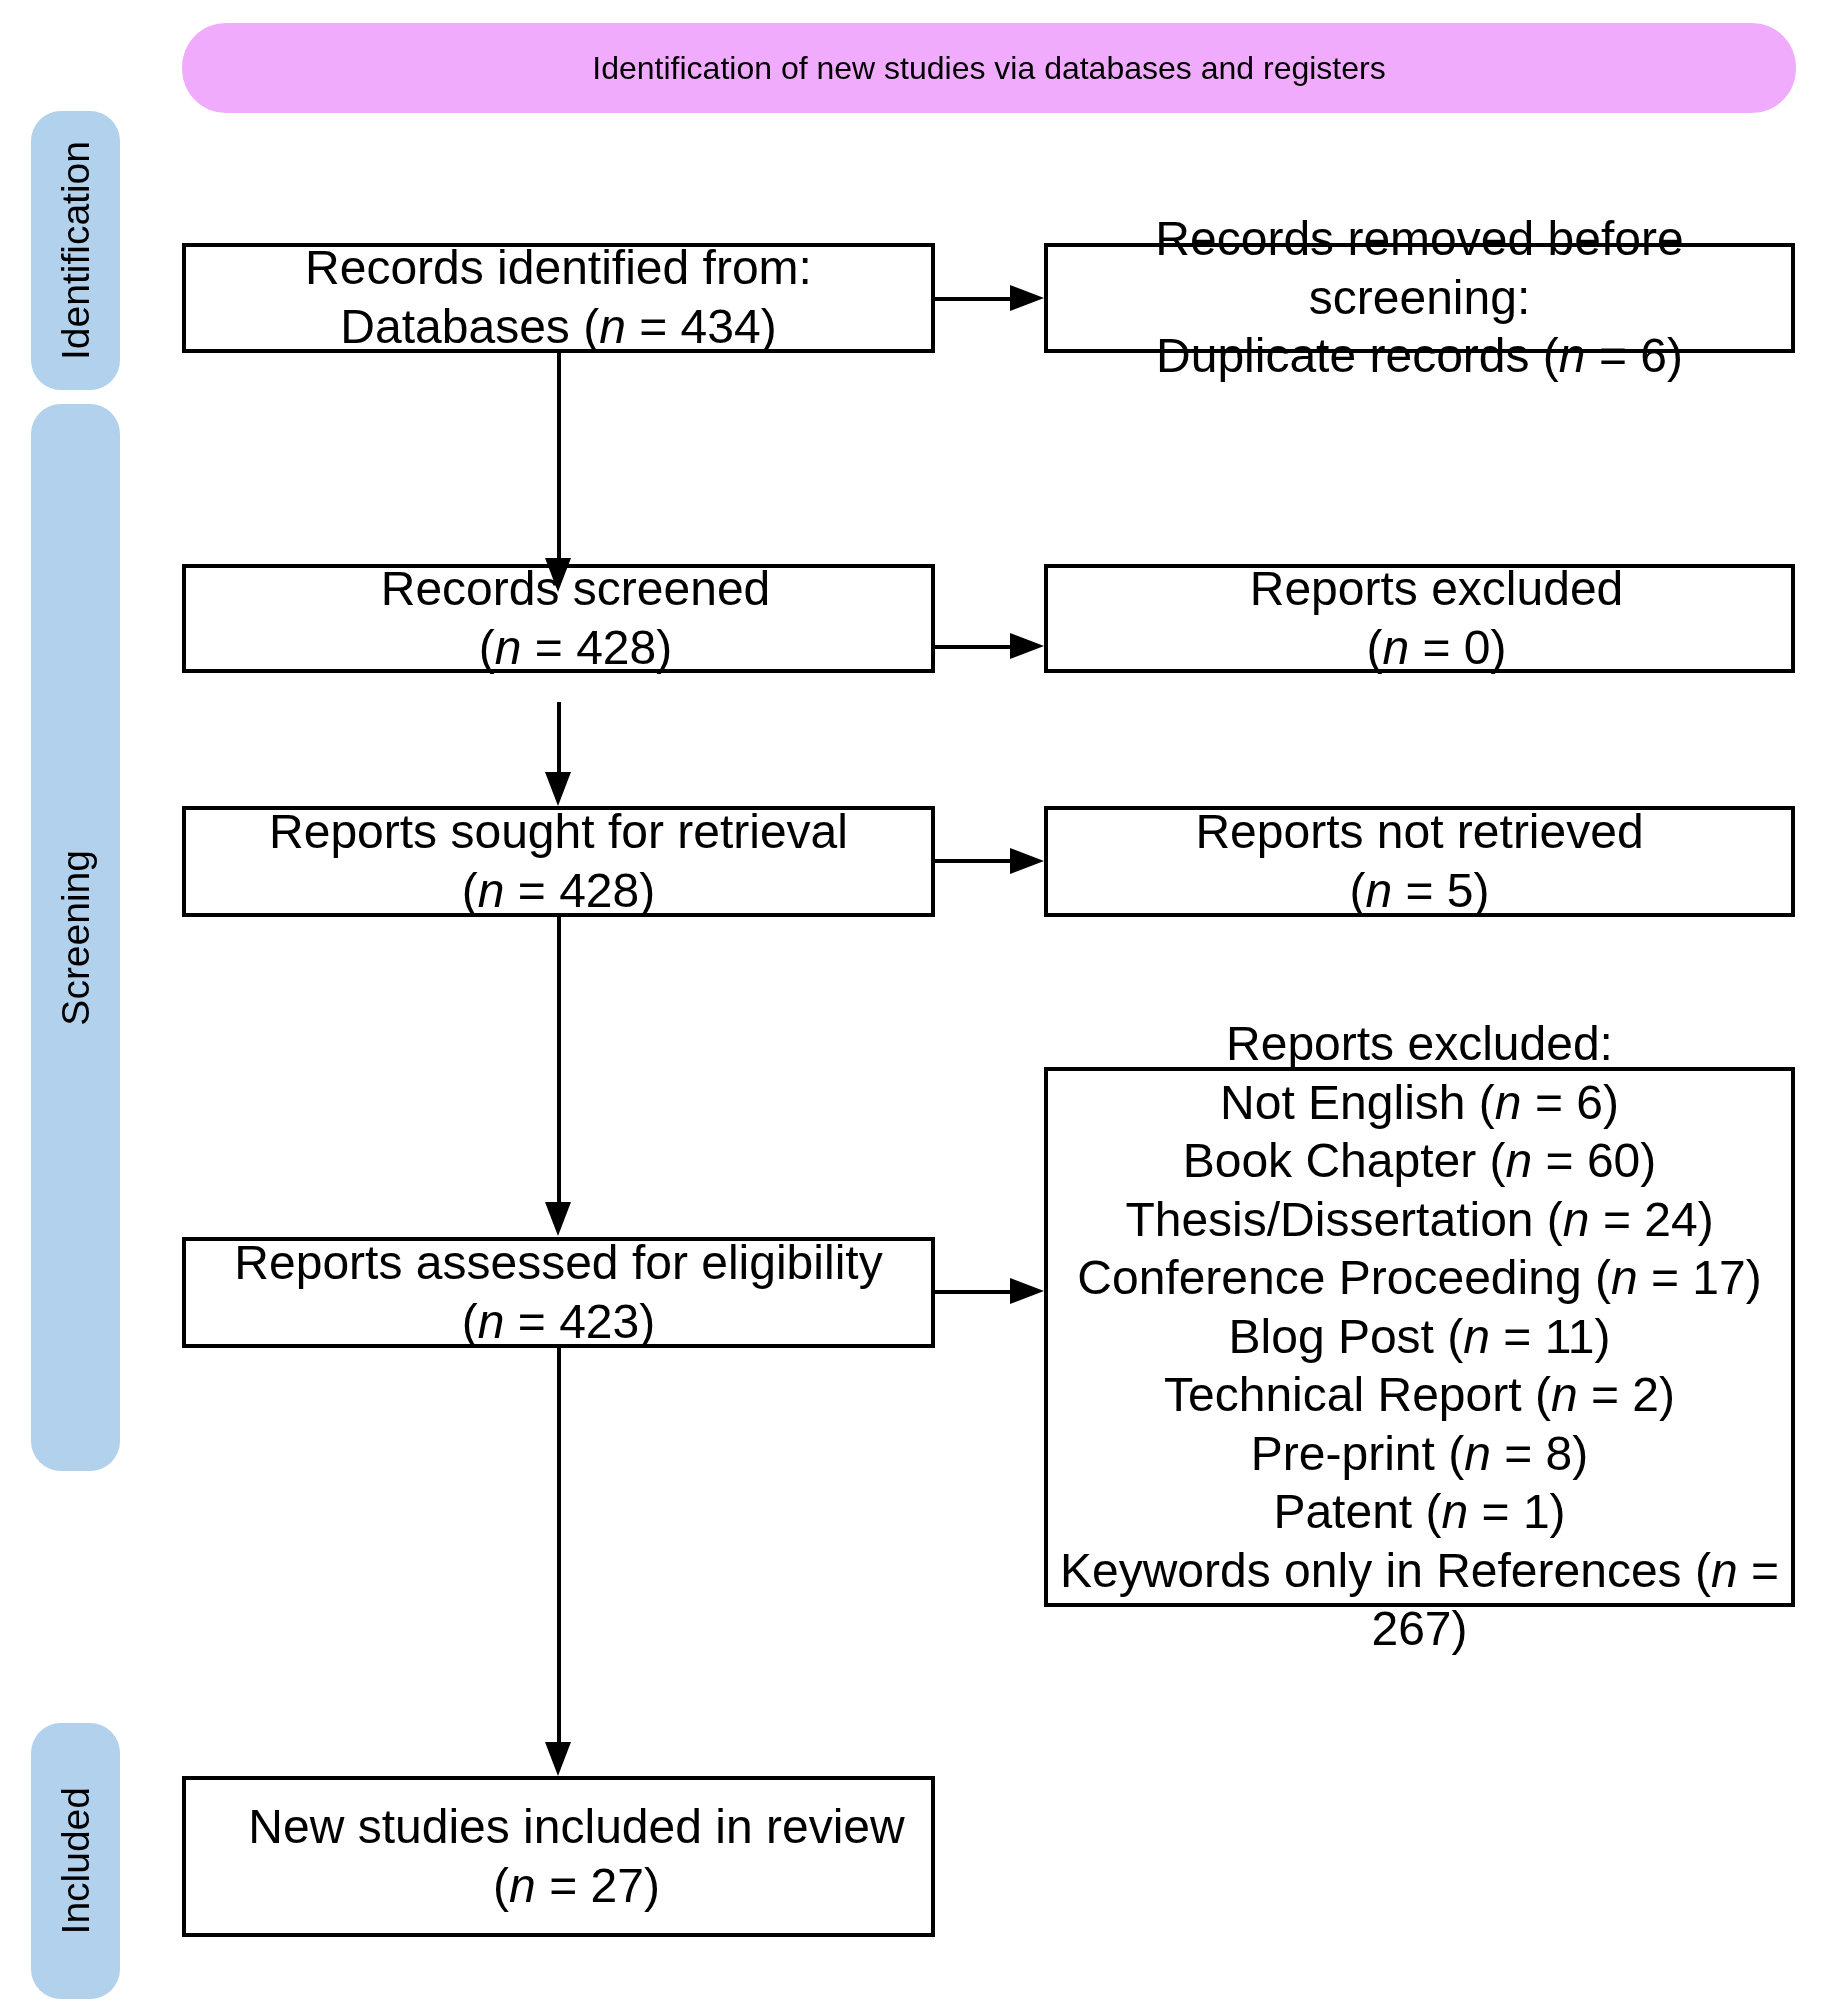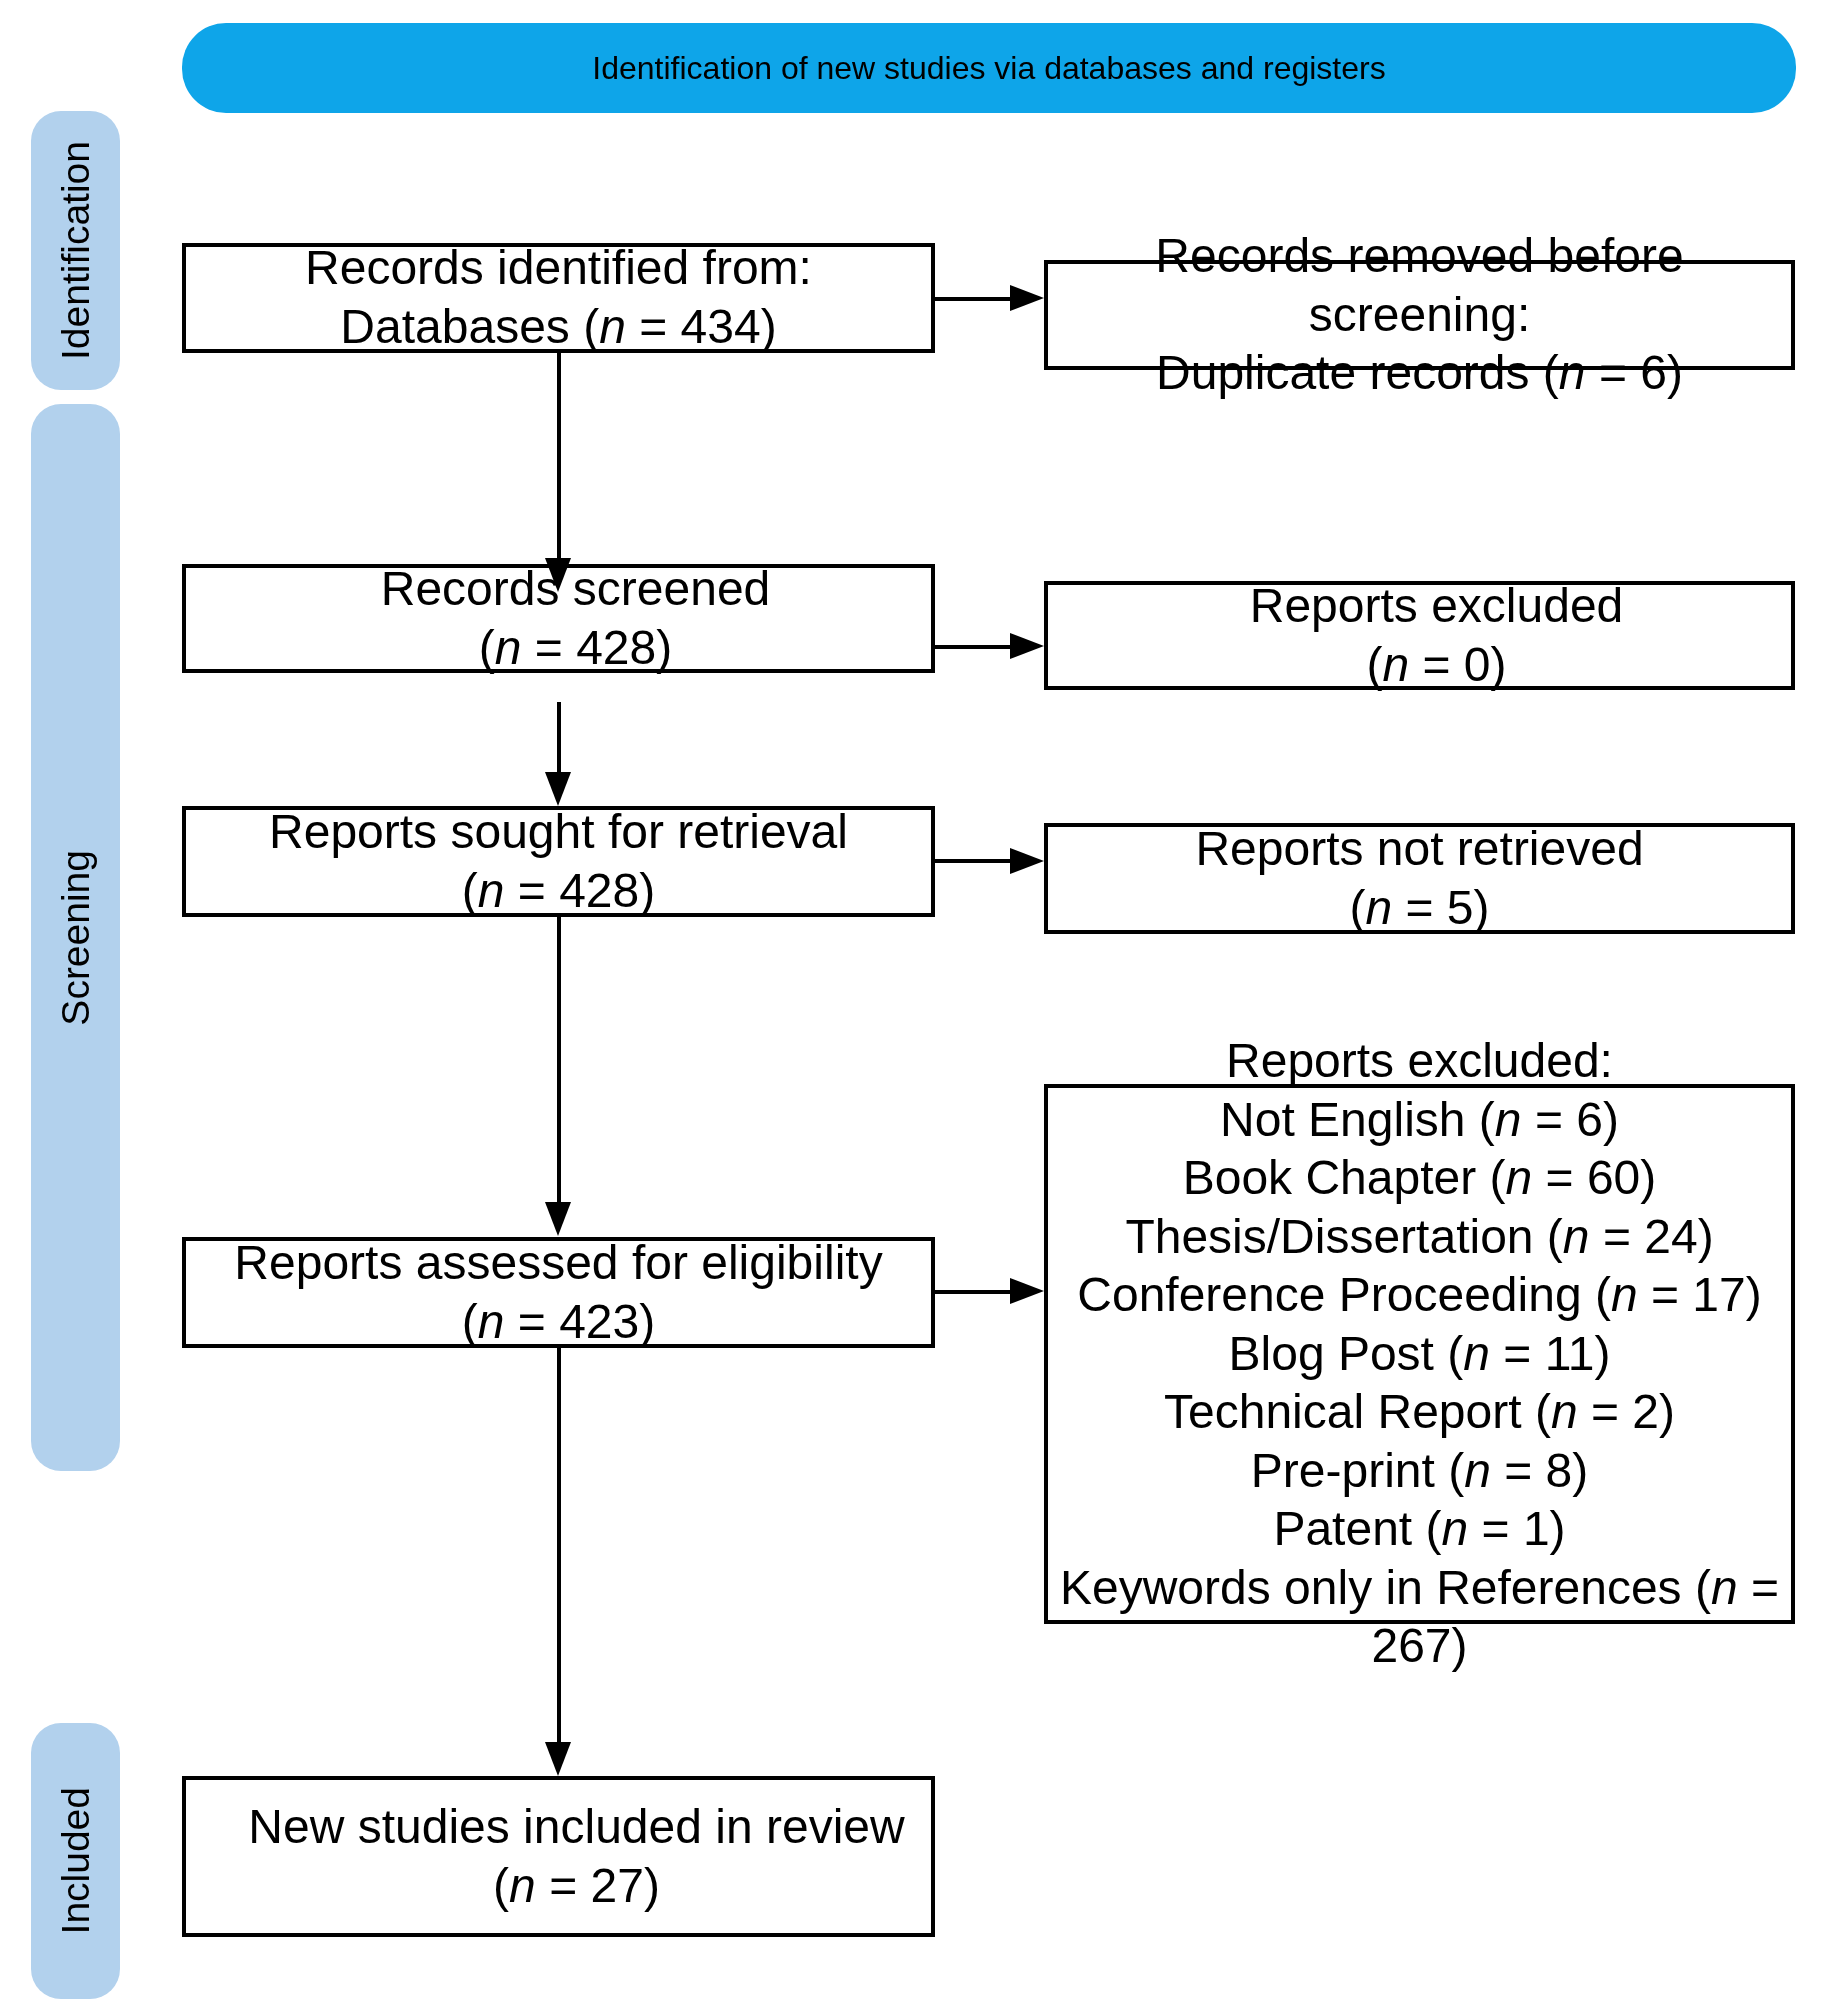--- a/index.html
+++ b/index.html
@@ -63,21 +63,21 @@
   }
   .box-text {
     width: 100%;
     text-align: center;
     font-size: 48px;
     line-height: 1.22;
   }
   .box-text i { font-style: italic; }
 
   .col-left  { left: 182px;  width: 753px; }
-  .col-right { left: 1044px; width: 751px; margin-top: 17px; }
+  .col-right { left: 1044px; width: 751px; }
 
   .row1  { top: 243px;  height: 110px; }
   .row2  { top: 564px; height: 109px; padding-left: 34px; }
   .row3  { top: 806px; height: 111px; }
   .row4L { top: 1237px; height: 111px; }
   .row4R { top: 1067px; height: 540px; }
   .row5  { top: 1776px; height: 161px; padding-left: 36px; }
 
   
   .vline {
@@ -110,21 +110,21 @@
     border-top: 13.4px solid transparent;
     border-bottom: 13.4px solid transparent;
     border-left: 34px solid #000000;
   }
 </style>
 </head>
 <body>
 
 <div class="canvas">
 
-  <div class="banner" style="background: #0ea5e9;">
+  <div class="banner" style="background: #f0abfc;">
     <span>Identification of new studies via databases and registers</span>
   </div>
 
   <div class="sideband band-identification" style="background: rgb(178, 209, 237);">
     <span>Identification</span>
   </div>
   <div class="sideband band-screening" style="background: rgb(178, 209, 237);">
     <span>Screening</span>
   </div>
   <div class="sideband band-included" style="background: rgb(178, 209, 237);">

